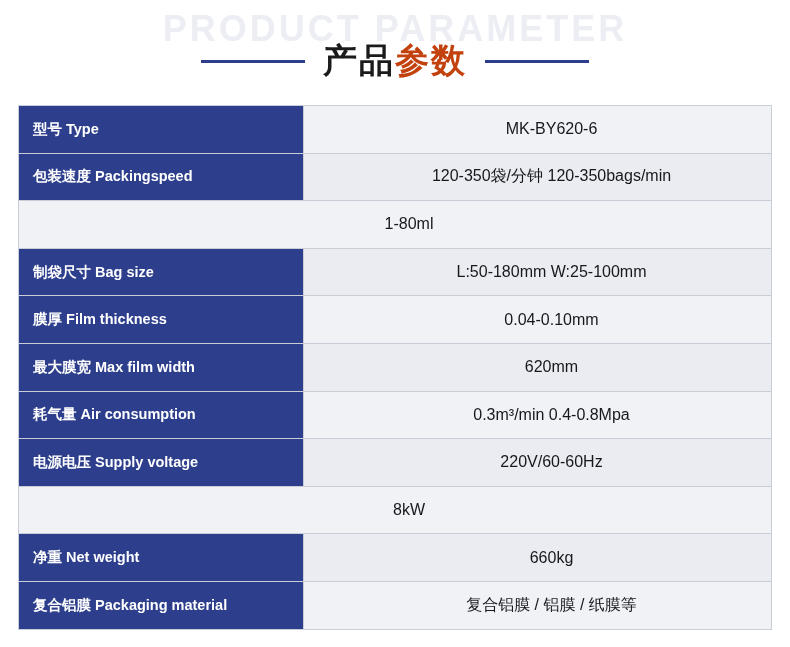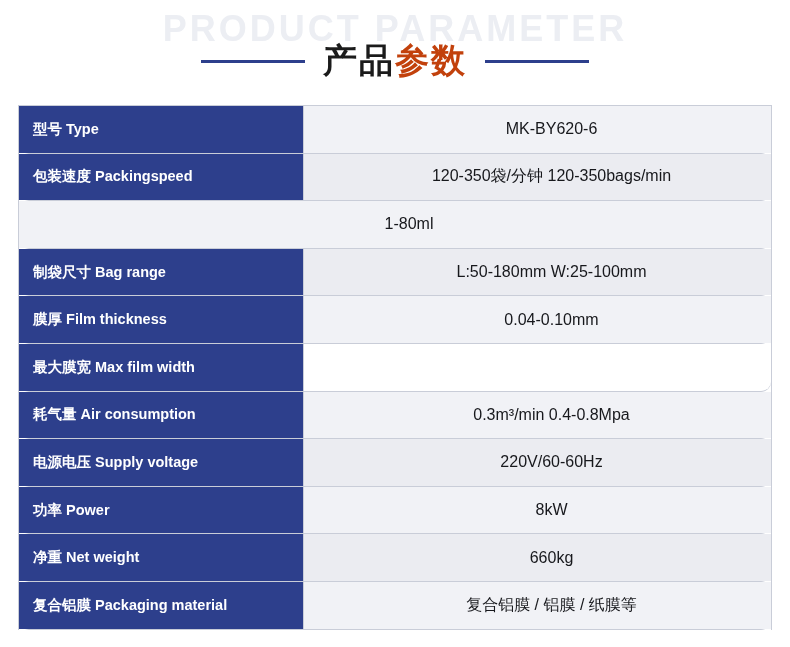--- a/index.html
+++ b/index.html
@@ -67,21 +67,20 @@
     left: 18px;
     width: 754px;
     border-top: 1px solid #c9cdd8;
     border-left: 1px solid #c9cdd8;
     border-right: 1px solid #c9cdd8;
   }
   .row {
     display: flex;
     height: 47.6px;
     border-bottom: 1px solid #c9cdd8;
-    border-radius: 10px;
   }
   .cell-label {
     width: 285px;
     background: #2d3f8c;
     color: #ffffff;
     display: flex;
     align-items: center;
     padding-left: 14px;
     font-size: 14.5px;
     font-weight: bold;
@@ -125,40 +124,40 @@
         <div class="cell-value">MK-BY620-6</div>
       </div>
       <div class="row">
         <div class="cell-label">包装速度 Packingspeed</div>
         <div class="cell-value">120-350袋/分钟 120-350bags/min</div>
       </div>
       <div class="row">
         <div class="cell-value">1-80ml</div>
       </div>
       <div class="row">
-        <div class="cell-label">制袋尺寸 Bag range</div>
+        <div class="cell-label">制袋尺寸 Bag size</div>
         <div class="cell-value">L:50-180mm W:25-100mm</div>
       </div>
       <div class="row">
         <div class="cell-label">膜厚 Film thickness</div>
         <div class="cell-value">0.04-0.10mm</div>
       </div>
       <div class="row">
         <div class="cell-label">最大膜宽 Max film width</div>
+        <div class="cell-value">620mm</div>
       </div>
       <div class="row">
         <div class="cell-label">耗气量 Air consumption</div>
         <div class="cell-value">0.3m³/min 0.4-0.8Mpa</div>
       </div>
       <div class="row">
         <div class="cell-label">电源电压 Supply voltage</div>
         <div class="cell-value">220V/60-60Hz</div>
       </div>
       <div class="row">
-        <div class="cell-label">功率 Power</div>
         <div class="cell-value">8kW</div>
       </div>
       <div class="row">
         <div class="cell-label">净重 Net weight</div>
         <div class="cell-value">660kg</div>
       </div>
       <div class="row">
         <div class="cell-label">复合铝膜 Packaging material</div>
         <div class="cell-value">复合铝膜 / 铝膜 / 纸膜等</div>
       </div>

